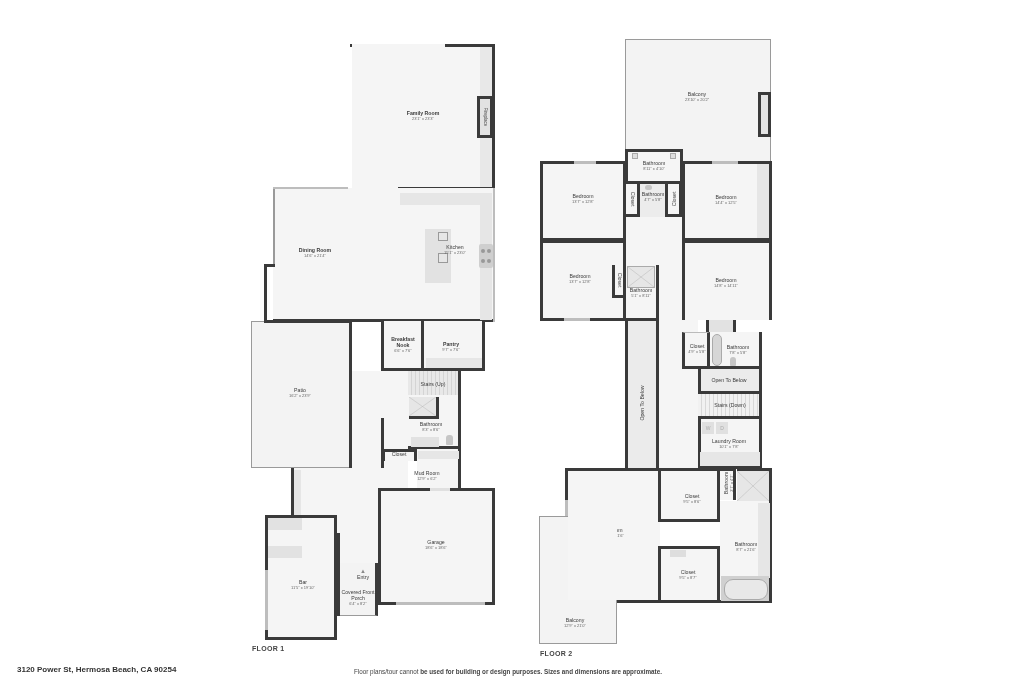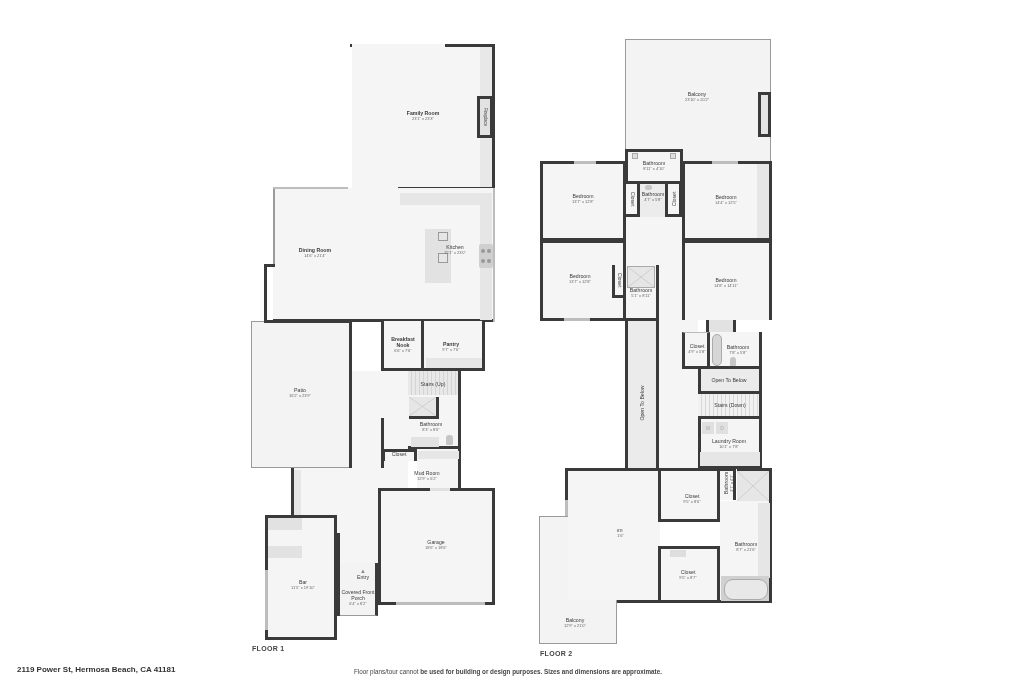--- a/index.html
+++ b/index.html
@@ -338,15 +338,15 @@
     <div class="outdoor" style="left:539px;top:516px;width:78px;height:128px;"></div>
     <div class="room" style="left:568px;top:516px;width:49px;height:84px;"></div>
     <div class="lbl" style="left:575px;top:623px;">
       <span class="n" style="font-weight:normal;">Balcony</span>
       <span class="d">12'9" x 21'0"</span>
     </div>
 
     <div class="floor-label" style="left:540px;top:650px;">FLOOR 2</div>
   </div>
 
-  <div class="address">2119 Power St, Hermosa Beach, CA 41181</div>
+  <div class="address">3120 Power St, Hermosa Beach, CA 90254</div>
   <div class="disclaimer"><span>Floor plans/tour cannot</span><b> be used for building or design purposes. Sizes and dimensions are approximate.</b></div>
 </div>
 
 </body></html>

